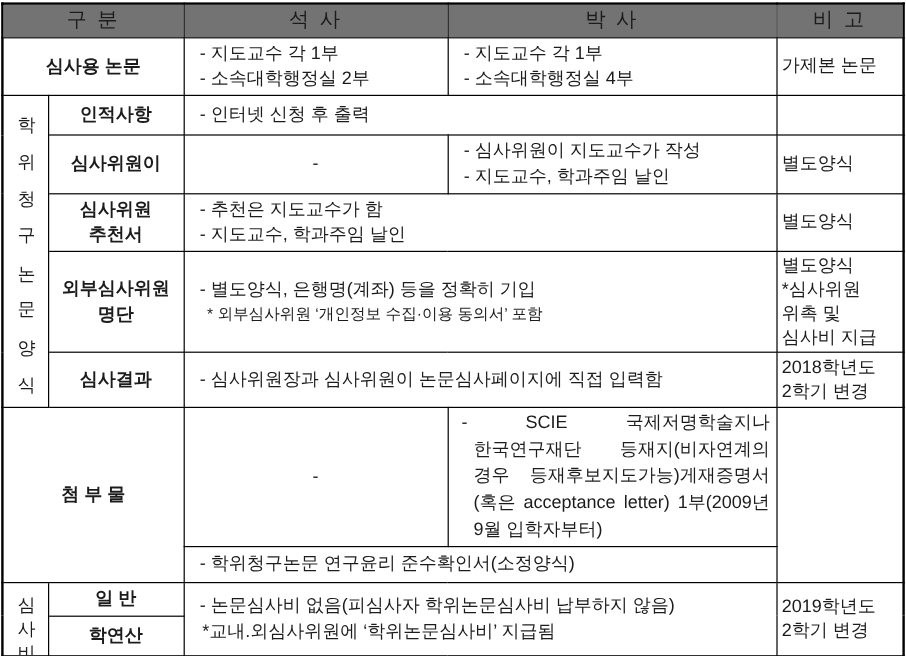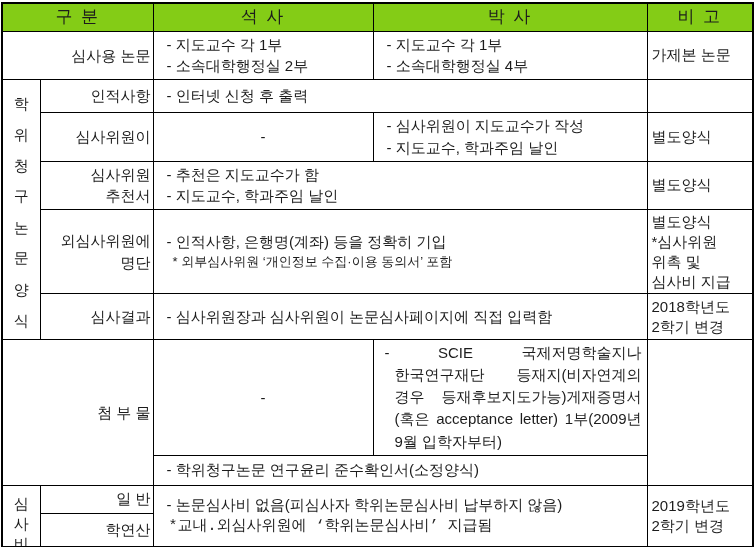--- a/index.html
+++ b/index.html
@@ -18,36 +18,36 @@
   td{
     border:1px solid #000;
     padding:2px 5px;
     font-size:15px;
     line-height:1.45;
     vertical-align:middle;
     overflow:hidden;
     word-break:keep-all;
   }
   tr.hdr td{
-    background:#84cc16;
+    background:#737373;
     font-size:17px;
     text-align:center;
     letter-spacing:2px;
     padding:1px 0;
   }
-  td.label{text-align:right;padding:1px 2px;}
+  td.label{text-align:center;padding:1px 2px;font-weight:bold;}
   .bullets div{
     padding-left:20px;
     text-indent:-12px;
   }
   .subnote{
     font-size:13px;
     padding-left:14px;
   }
-  .indent{padding-left:10px;font-family:Liberation Mono, monospace;}
+  .indent{padding-left:10px;}
   td.note{line-height:1.32;padding:2px 4px;margin-top:10px;}
   td.vcell{text-align:center;padding:0;}
   .vtext{
     writing-mode:vertical-rl;
     text-orientation:upright;
     margin:0 auto;
     font-size:15px;
   }
   .vtext.long{letter-spacing:16px;}
   .vtext.short{letter-spacing:5px;}
@@ -130,26 +130,26 @@
       <div class="bullets">
         <div>- 추천은 지도교수가 함</div>
         <div>- 지도교수, 학과주임 날인</div>
       </div>
     </td>
     <td class="note">별도양식</td>
   </tr>
 
   <tr style="height:80px;">
     <td class="label">
-      <div>외심사위원에</div>
+      <div>외부심사위원</div>
       <div>명단</div>
     </td>
     <td colspan="2">
       <div class="bullets">
-        <div>- 인적사항, 은행명(계좌) 등을 정확히 기입</div>
+        <div>- 별도양식, 은행명(계좌) 등을 정확히 기입</div>
       </div>
       <div class="subnote">* 외부심사위원 ‘개인정보 수집·이용 동의서’ 포함</div>
     </td>
     <td class="note">
       <div>별도양식</div>
       <div>*심사위원</div>
       <div>위촉 및</div>
       <div>심사비 지급</div>
     </td>
   </tr>

